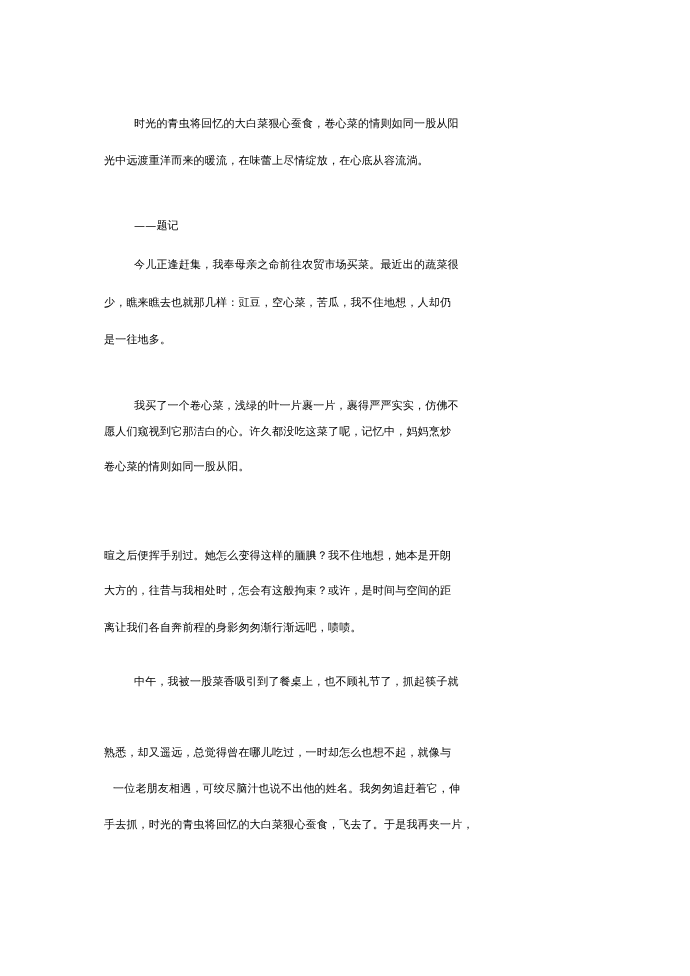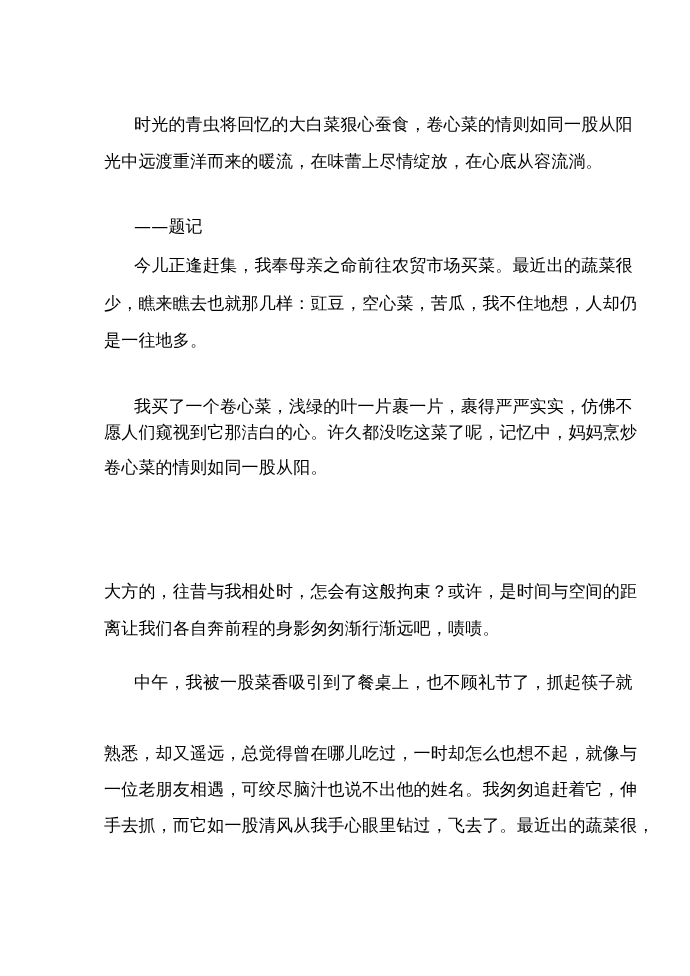--- a/index.html
+++ b/index.html
@@ -21,21 +21,21 @@
       top: 0;
       width: 690px;
       height: 976px;
       background: #ffffff;
     }
     .line {
       position: absolute;
       left: 104px;
       height: 20px;
       line-height: 20px;
-      font-size: 17px;
+      font-size: 11px;
       white-space: nowrap;
       letter-spacing: 0.2px;
     }
     .indent {
       left: 134px;
     }
   </style>
 </head>
 <body>
 
@@ -47,21 +47,22 @@
   <div class="line indent" style="top:216px;">——题记</div>
 
   <div class="line indent" style="top:255px;">今儿正逢赶集，我奉母亲之命前往农贸市场买菜。最近出的蔬菜很</div>
   <div class="line" style="top:293px;">少，瞧来瞧去也就那几样：豇豆，空心菜，苦瓜，我不住地想，人却仍</div>
   <div class="line" style="top:330px;">是一往地多。</div>
 
   <div class="line indent" style="top:396px;">我买了一个卷心菜，浅绿的叶一片裹一片，裹得严严实实，仿佛不</div>
   <div class="line" style="top:422px;">愿人们窥视到它那洁白的心。许久都没吃这菜了呢，记忆中，妈妈烹炒</div>
   <div class="line" style="top:457px;">卷心菜的情则如同一股从阳。</div>
 
+  <div class="line" style="top:546px;">暄之后便挥手别过。她怎么变得这样的腼腆？我不住地想，她本是开朗</div>
   <div class="line" style="top:581px;">大方的，往昔与我相处时，怎会有这般拘束？或许，是时间与空间的距</div>
   <div class="line" style="top:618px;">离让我们各自奔前程的身影匆匆渐行渐远吧，啧啧。</div>
 
   <div class="line indent" style="top:672px;">中午，我被一股菜香吸引到了餐桌上，也不顾礼节了，抓起筷子就</div>
   <div class="line" style="top:743px;">熟悉，却又遥远，总觉得曾在哪儿吃过，一时却怎么也想不起，就像与</div>
-  <div class="line" style="top:779px;">一位老朋友相遇，可绞尽脑汁也说不出他的姓名。我匆匆追赶着它，伸</div>
-  <div class="line" style="top:815px;">手去抓，而它如一股清风从我手心眼里钻过，飞去了。最近出的蔬菜很，</div>
+  <div class="line" style="top:779px;margin-left:9px;">一位老朋友相遇，可绞尽脑汁也说不出他的姓名。我匆匆追赶着它，伸</div>
+  <div class="line" style="top:815px;">手去抓，时光的青虫将回忆的大白菜狠心蚕食，飞去了。于是我再夹一片，</div>
 
 </div>
 
 </body></html>

